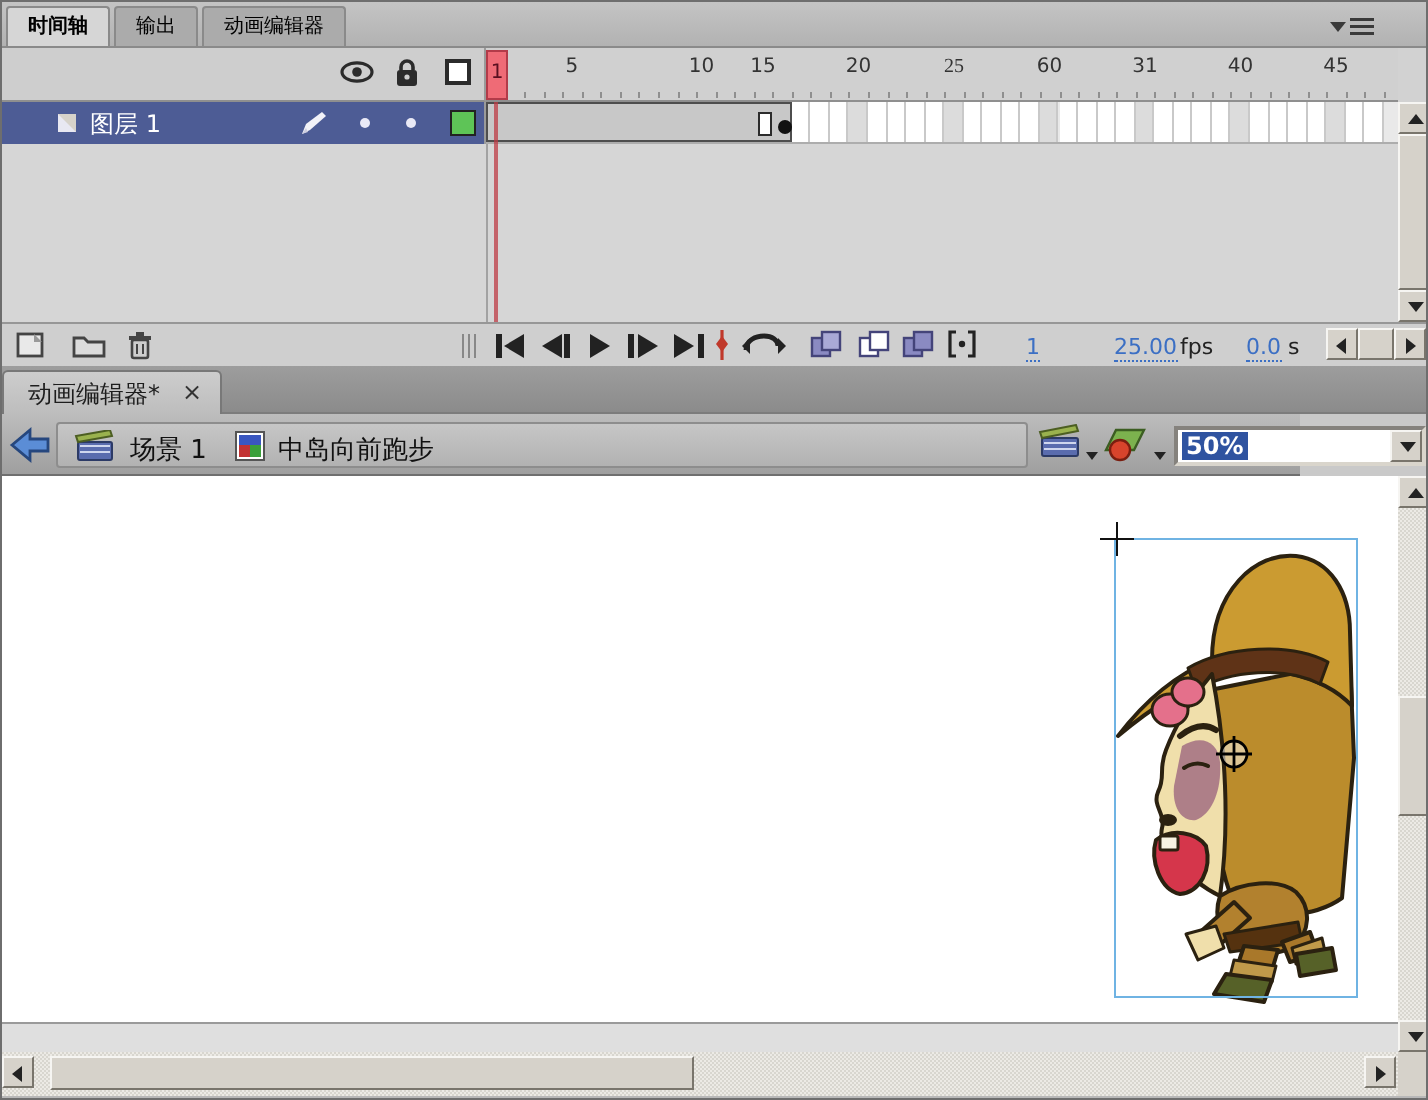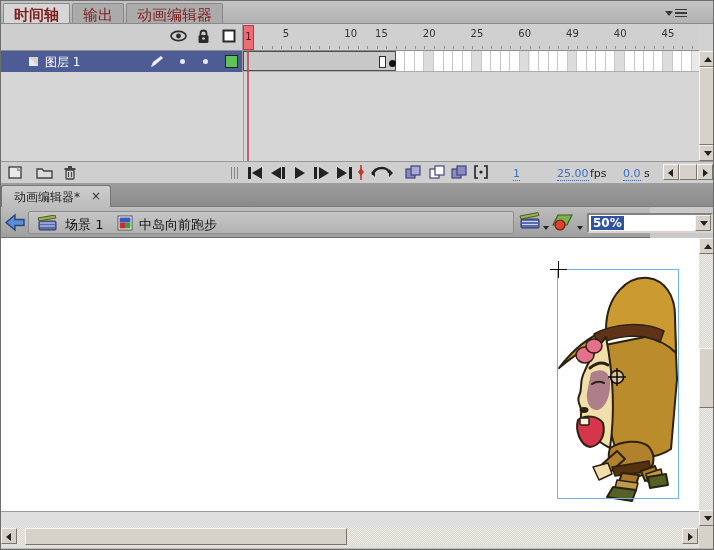--- a/index.html
+++ b/index.html
@@ -3,21 +3,21 @@
 <meta charset="utf-8">
 <style>
   * { margin:0; padding:0; box-sizing:border-box; }
   html,body { width:714px; height:550px; overflow:hidden; }
   body { font-family:"DejaVu Sans","Liberation Sans",sans-serif; font-size:12px; color:#1a1a1a; }
   .app { position:relative; width:714px; height:550px; background:#c9c9c9; border:1px solid #6e6e6e; overflow:hidden; }
 
   
   .panel-tabbar { position:absolute; left:0; top:0; width:714px; height:23px;
     background:linear-gradient(#c4c4c4,#b2b2b2); border-bottom:1px solid #8a8a8a; display:flex; align-items:flex-end; }
-  .ptab { height:20px; padding:2px 10px 0; margin-left:2px; font-size:15px; color:#7f1d1d;
+  .ptab { height:20px; padding:2px 10px 0; margin-left:2px; font-size:10px; color:#000000;
     background:#ababab; border:1px solid #8a8a8a; border-bottom:none; border-radius:2px 2px 0 0; }
   .ptab.active { background:#d6d6d6; font-weight:bold; }
   .panel-menu { position:absolute; right:28px; top:6px; width:22px; height:12px; }
   .panel-menu .tri { position:absolute; left:0; top:4px; width:0; height:0; border-left:4px solid transparent; border-right:4px solid transparent; border-top:5px solid #3a3a3a; }
   .panel-menu .bars { position:absolute; left:10px; top:2px; width:12px; height:9px;
     background:linear-gradient(#3a3a3a 0 1.5px,transparent 1.5px 3.5px,#3a3a3a 3.5px 5px,transparent 5px 7px,#3a3a3a 7px 8.5px,transparent 8.5px); }
 
   
   .timeline { position:absolute; left:0; top:23px; width:714px; height:159px; background:#d2d2d2; }
   .tl-head-left { position:absolute; left:0; top:0; width:242px; height:27px; background:#cecece; border-bottom:1px solid #8f8f8f; border-right:1px solid #9a9a9a; }
@@ -141,23 +141,23 @@
           </svg>
       </span>
     </div>
 
     <div class="tl-ruler">
       <div id="rulerNums">
           <div class="rnum" style="left: 33.975px;">5</div>
           <div class="rnum" style="left: 81.725px; margin-left: 17px;">10</div>
           <div class="rnum" style="left: 129.475px;">15</div>
           <div class="rnum" style="left: 177.225px;">20</div>
-          <div class="rnum" style="left: 224.975px;">25</div>
+          <div class="rnum" style="left: 224.975px; font-family: Liberation Serif, serif;">25</div>
           <div class="rnum" style="left: 272.725px;">60</div>
-          <div class="rnum" style="left: 320.475px;">49</div>
+          <div class="rnum" style="left: 320.475px;">31</div>
           <div class="rnum" style="left: 368.225px;">40</div>
           <div class="rnum" style="left: 415.975px;">45</div>
         </div>
       <div id="rulerTicks">
           <div class="tick" style="left: 9.55px;"></div>
           <div class="tick" style="left: 19.1px;"></div>
           <div class="tick" style="left: 28.65px;"></div>
           <div class="tick" style="left: 38.2px;"></div>
           <div class="tick" style="left: 47.75px;"></div>
           <div class="tick" style="left: 57.3px;"></div>

